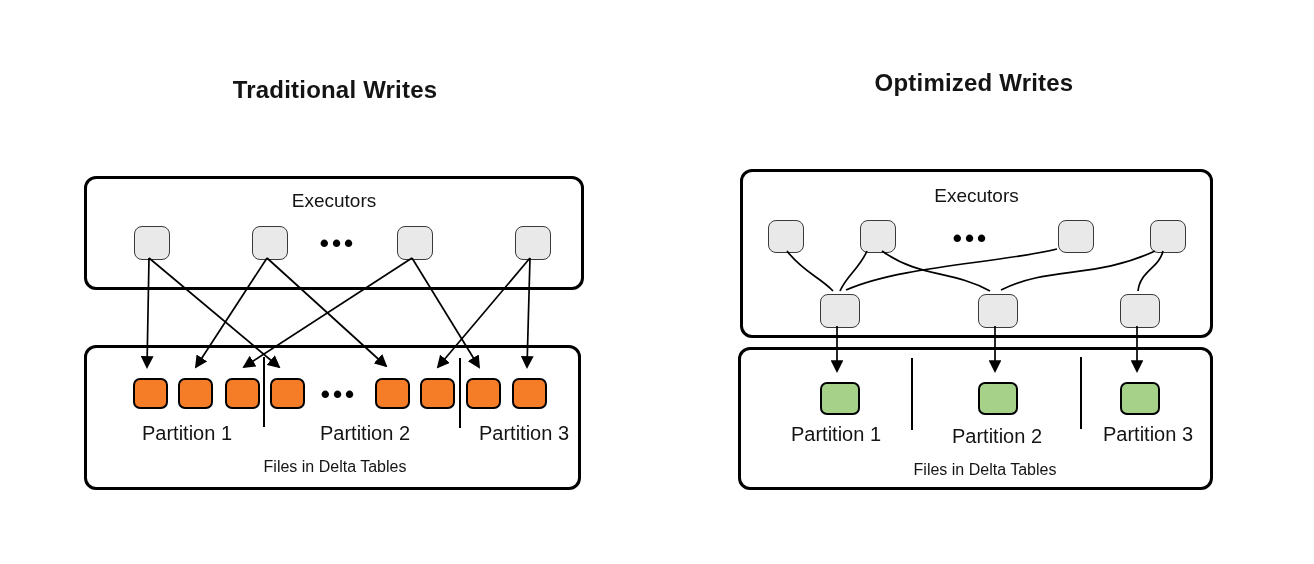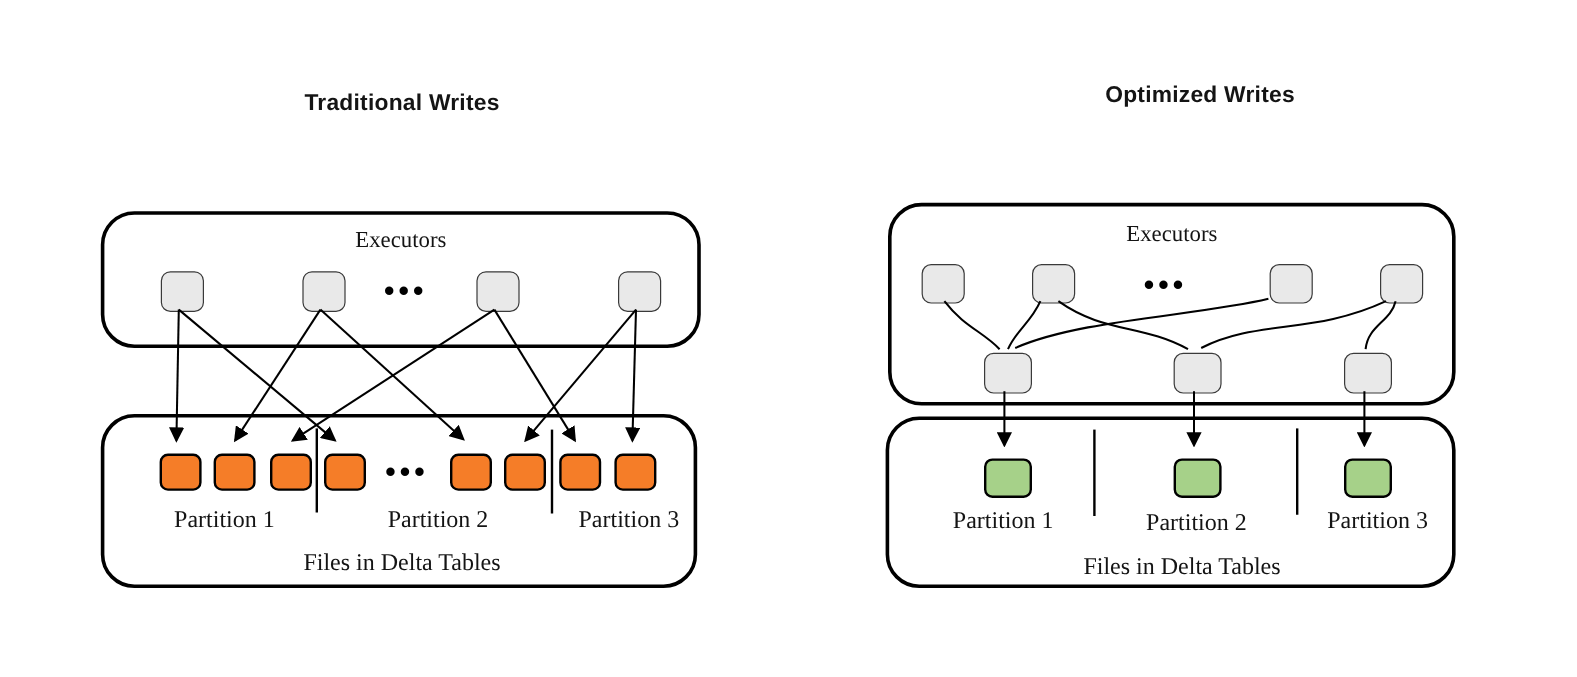--- a/index.html
+++ b/index.html
@@ -2,26 +2,25 @@
 <html><head>
 <meta charset="utf-8">
 <style>
   html,body{margin:0;padding:0;background:#ffffff;}
   .canvas{
     position:relative;width:1314px;height:564px;background:#ffffff;overflow:hidden;
     font-family:"Liberation Sans", sans-serif;color:#111;
   }
   .title{
     position:absolute;transform:translateX(-50%);
-    font-size:19px;font-weight:600;letter-spacing:.2px;color:#141414;white-space:nowrap;
+    font-size:24px;font-weight:600;letter-spacing:.2px;color:#141414;white-space:nowrap;
   }
   .bigbox{
-    position:absolute;border:3.5px solid #000;border-radius:28px;background:#fff;
+    position:absolute;border:3.5px solid #000;border-radius:12px;background:#fff;
     box-sizing:border-box;
-    font-family:Liberation Serif, serif;
   }
   .boxlabel{
     position:absolute;left:0;right:0;text-align:center;
     font-size:19px;font-weight:500;color:#141414;white-space:nowrap;
   }
   .node{
     position:absolute;box-sizing:border-box;border-radius:8px;
     background:#e9e9e9;border:1.7px solid #3a3a3a;
   }
   .file{
@@ -33,21 +32,21 @@
   .dots{
     position:absolute;transform:translate(-50%,-50%);
     font-size:26px;font-weight:700;letter-spacing:3px;color:#000;line-height:1;white-space:nowrap;
   }
   .plabel{
     position:absolute;transform:translateX(-50%);
     font-size:20px;color:#141414;white-space:nowrap;
   }
   .flabel{
     position:absolute;transform:translateX(-50%);
-    font-size:20px;font-weight:500;color:#141414;white-space:nowrap;
+    font-size:16px;font-weight:500;color:#141414;white-space:nowrap;
   }
   svg.overlay{position:absolute;left:0;top:0;pointer-events:none;}
 </style>
 </head>
 <body>
 
 <div class="canvas">
 
   <div class="title" style="left:335px;top:76px;">Traditional Writes</div>
 
@@ -70,21 +69,21 @@
     <div class="file orange" style="left:333px;top:30px;width:35px;height:31px;"></div>
     <div class="file orange" style="left:379px;top:30px;width:35px;height:31px;"></div>
     <div class="file orange" style="left:425px;top:30px;width:35px;height:31px;"></div>
 
     <div class="plabel" style="left:100px;top:74px;">Partition 1</div>
     <div class="plabel" style="left:278px;top:74px;">Partition 2</div>
     <div class="plabel" style="left:437px;top:74px;">Partition 3</div>
     <div class="flabel" style="left:248px;top:110px;">Files in Delta Tables</div>
   </div>
 
-  <div class="title" style="left:1000px;top:69px;text-align:center;">Optimized Writes</div>
+  <div class="title" style="left:974px;top:69px;text-align:center;">Optimized Writes</div>
 
   <div class="bigbox" style="left:740px;top:169px;width:473px;height:169px;">
     <div class="boxlabel" style="top:13px;">Executors</div>
     <div class="node" style="left:25px;top:48px;width:36px;height:33px;"></div>
     <div class="node" style="left:117px;top:48px;width:36px;height:33px;"></div>
     <div class="dots" style="left:228px;top:66px;">•••</div>
     <div class="node" style="left:315px;top:48px;width:36px;height:33px;"></div>
     <div class="node" style="left:407px;top:48px;width:36px;height:33px;"></div>
 
     <div class="node" style="left:77px;top:122px;width:40px;height:34px;"></div>

